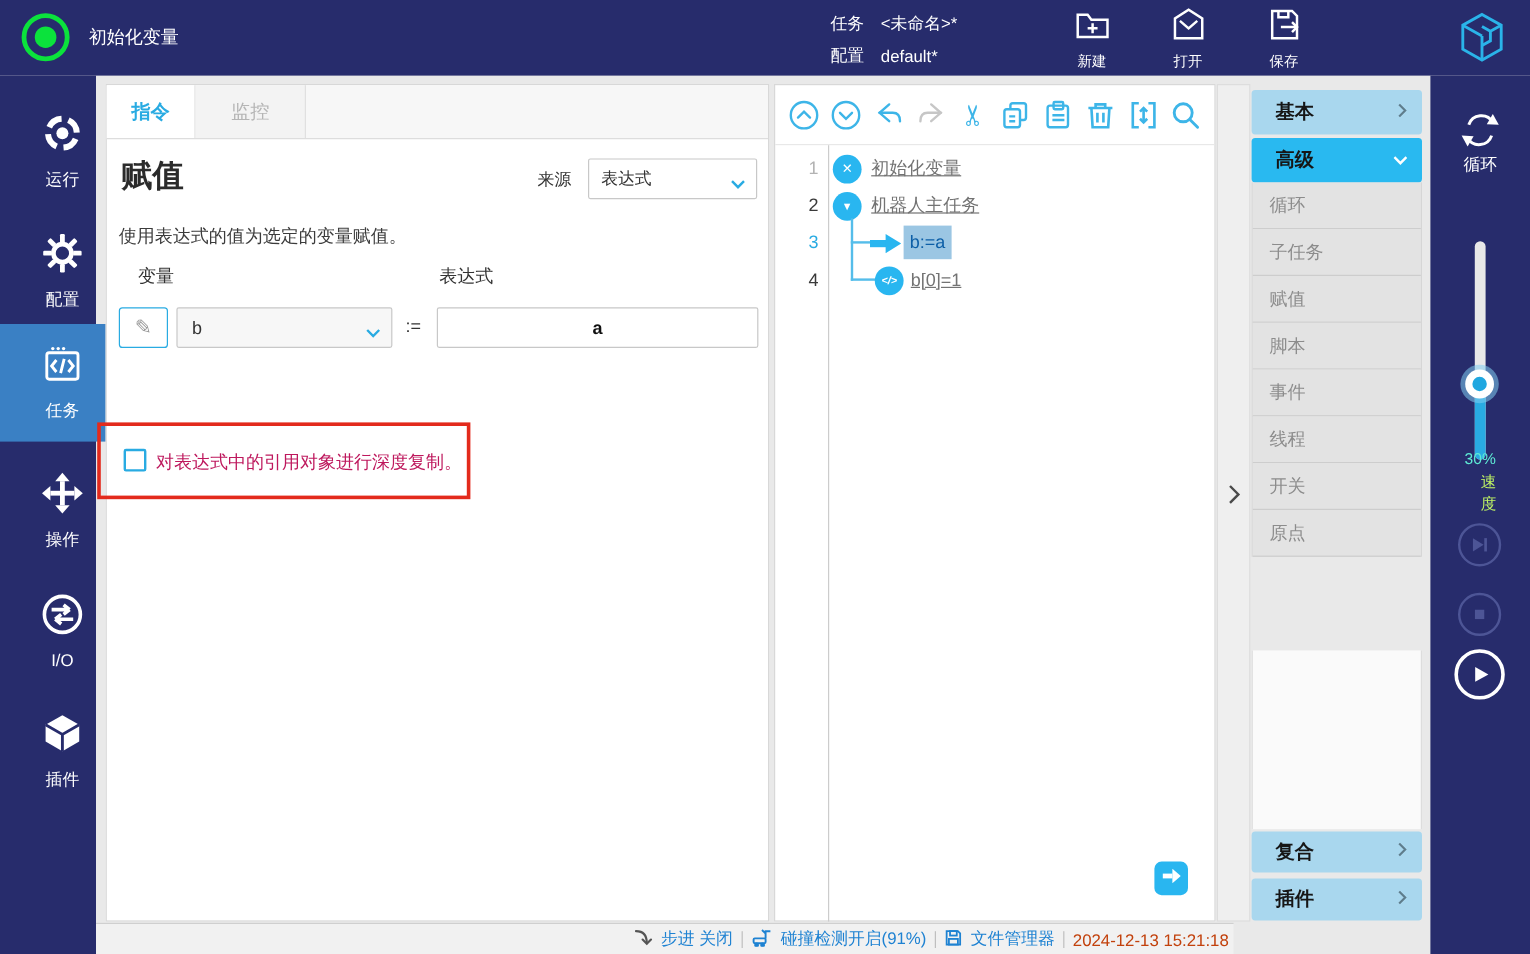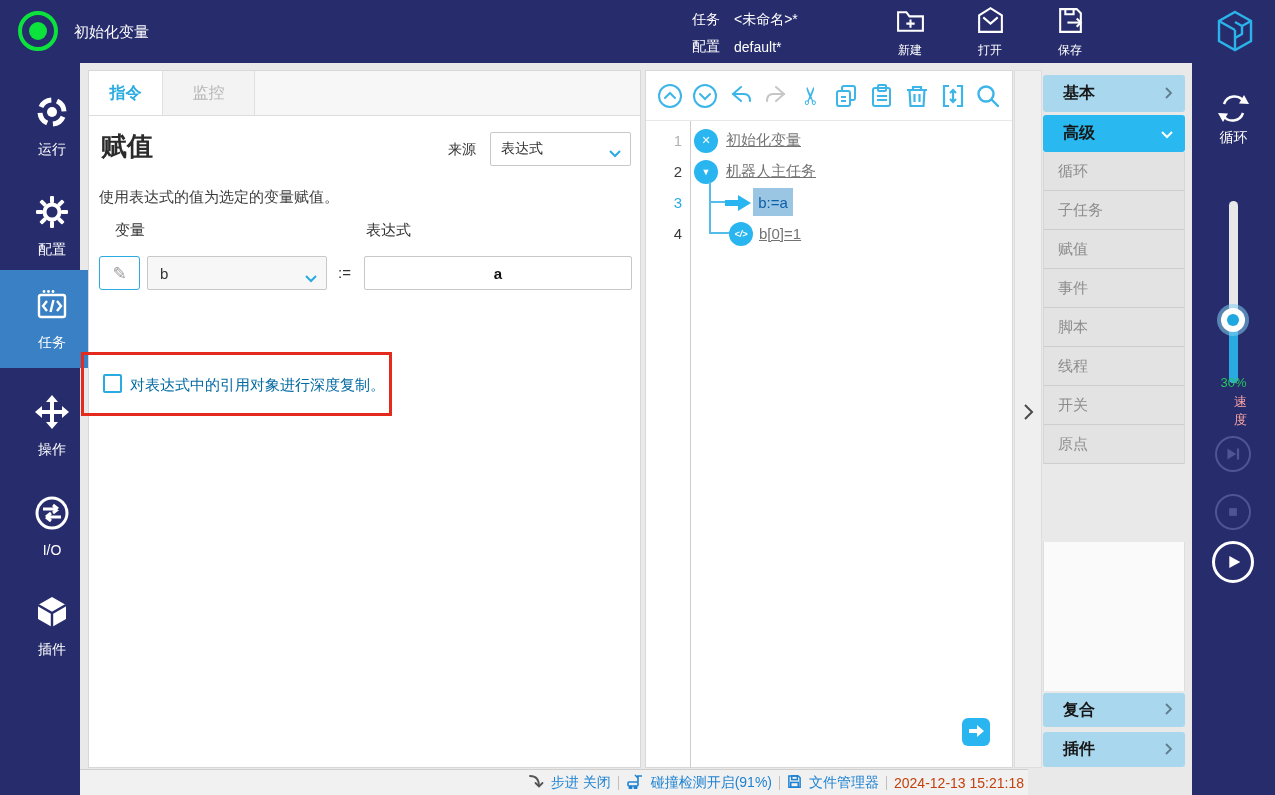--- a/index.html
+++ b/index.html
@@ -42,21 +42,21 @@
   .src-select{left:401px;top:61px;width:141px;height:34px;padding-left:10px;}
   .select .chev{position:absolute;right:9px;top:50%;margin-top:-4px;}
   .form-desc{position:absolute;left:10px;top:117px;font-size:15px;color:#3c3c3c;}
   .fld-label{position:absolute;top:150px;font-size:15px;color:#333;}
   .var-label{left:10px;margin-left:16px;} .expr-label{left:277px;}
   .pencil-btn{position:absolute;left:10px;top:185px;width:41px;height:34px;border:1px solid #29abe2;border-radius:3px;background:#fff;display:flex;align-items:center;justify-content:center;cursor:pointer;}
   .var-select{left:58px;top:185px;width:180px;height:34px;background:#f7f7f7;font-size:15px;padding-left:12px;}
   .assign-op{position:absolute;left:249px;top:193px;font-size:15px;color:#333;}
   .expr-input{position:absolute;left:275px;top:185px;width:268px;height:34px;border:1px solid #c8c8c8;border-radius:2px;background:#fff;display:flex;align-items:center;justify-content:center;font-size:15px;font-weight:bold;color:#111;}
   .cbx{position:absolute;left:14px;top:303px;width:19px;height:19px;border:2px solid #29abe2;border-radius:2px;background:#fff;cursor:pointer;}
-  .cbx-label{position:absolute;left:41px;top:305px;font-size:15px;color:#0369a1;}
+  .cbx-label{position:absolute;left:41px;top:305px;font-size:15px;color:#be185d;}
   .red-annotation{position:absolute;left:81px;top:352px;width:311px;height:64px;border:3px solid #e32a1c;z-index:5;pointer-events:none;}
 
   
   .tree-panel{left:645px;top:70px;width:368px;height:698px;}
   .tree-toolbar{display:flex;align-items:center;justify-content:space-between;height:50px;padding:0 10px;border-bottom:1px solid #e8e8e8;}
   .tool{width:28px;height:28px;display:flex;align-items:center;justify-content:center;cursor:pointer;}
   .gutter-sep{position:absolute;left:44px;top:50px;width:1px;height:647px;background:#ccc;}
   .trow{position:absolute;height:31px;display:flex;align-items:center;}
   .tnum{position:absolute;width:36px;text-align:right;font-size:15px;}
   .tico{position:absolute;width:24px;height:24px;border-radius:50%;background:#29b6f0;color:#fff;display:flex;align-items:center;justify-content:center;}
@@ -78,22 +78,22 @@
   .cat-filler{position:absolute;left:0;top:472px;width:142px;height:149px;background:#fafafa;border-left:1px solid #ddd;border-right:1px solid #ddd;}
 
   
   .runbar{position:absolute;left:1192px;top:63px;width:83px;height:732px;background:#272c6c;}
   .loop-icon{position:absolute;left:24px;top:28px;}
   .loop-label{position:absolute;left:0;top:66px;width:83px;text-align:center;color:#fff;font-size:14px;}
   .slider-track{position:absolute;left:37px;top:138px;width:9px;height:182px;border-radius:5px;background:#e8e8e8;cursor:pointer;}
   .slider-fill{position:absolute;left:37px;top:257px;width:9px;height:63px;border-radius:0 0 5px 5px;background:#29abe2;}
   .slider-knob{position:absolute;left:29px;top:245px;width:24px;height:24px;border-radius:50%;background:#fff;box-shadow:0 0 0 4px rgba(130,205,240,.55);cursor:pointer;}
   .slider-knob .kdot{position:absolute;left:6px;top:6px;width:12px;height:12px;border-radius:50%;background:#1fa7e0;}
-  .speed-pct{position:absolute;left:0;top:312px;width:83px;text-align:center;color:#22c55e;font-size:13px;}
-  .speed-label{position:absolute;left:0;top:330px;width:61px;text-align:center;color:#fca5a5;font-size:13px;padding-left:36px;}
+  .speed-pct{position:absolute;left:0;top:312px;width:83px;text-align:center;color:#5eead4;font-size:13px;}
+  .speed-label{position:absolute;left:0;top:330px;width:61px;text-align:center;color:#bef264;font-size:13px;padding-left:36px;}
   .rbtn{position:absolute;left:23px;border-radius:50%;display:flex;align-items:center;justify-content:center;cursor:pointer;}
   .rbtn.dim{width:36px;height:36px;border:2px solid #4d5596;}
   .rbtn.play{left:20px;width:42px;height:42px;border:3px solid #fff;}
 
   
   .statusbar{position:absolute;left:80px;top:769px;width:948px;height:26px;background:#f1f1f1;border-top:1px solid #cfcfcf;display:flex;align-items:center;justify-content:flex-end;gap:7px;padding-right:4px;font-size:14px;}
   .sb-blue{color:#1e82d2;cursor:pointer;}
   .sb-sep{width:1px;height:14px;background:#bfbfbf;}
   .sb-time{color:#c2410c;}
 </style>
@@ -409,22 +409,22 @@
       <span>
         <svg width="12" height="8" viewBox="0 0 12 8" fill="none" stroke="#fff" stroke-width="2">
             <polyline points="1,1 6,6 11,1"></polyline>
           </svg>
       </span>
     </div>
     <div class="cat-items">
       <div class="cat-item">循环</div>
       <div class="cat-item">子任务</div>
       <div class="cat-item">赋值</div>
+      <div class="cat-item">脚本</div>
       <div class="cat-item">事件</div>
-      <div class="cat-item">脚本</div>
       <div class="cat-item">线程</div>
       <div class="cat-item">开关</div>
       <div class="cat-item">原点</div>
     </div>
     <div class="cat-filler"></div>
     <div class="cat-group" style="top:623px;height:34px">
       <span style="font-weight:bold">复合</span>
       <span>
         <svg width="8" height="12" viewBox="0 0 8 12" fill="none" stroke="#5f7d8c" stroke-width="1.8">
             <polyline points="1,1 6,6 1,11"></polyline>

